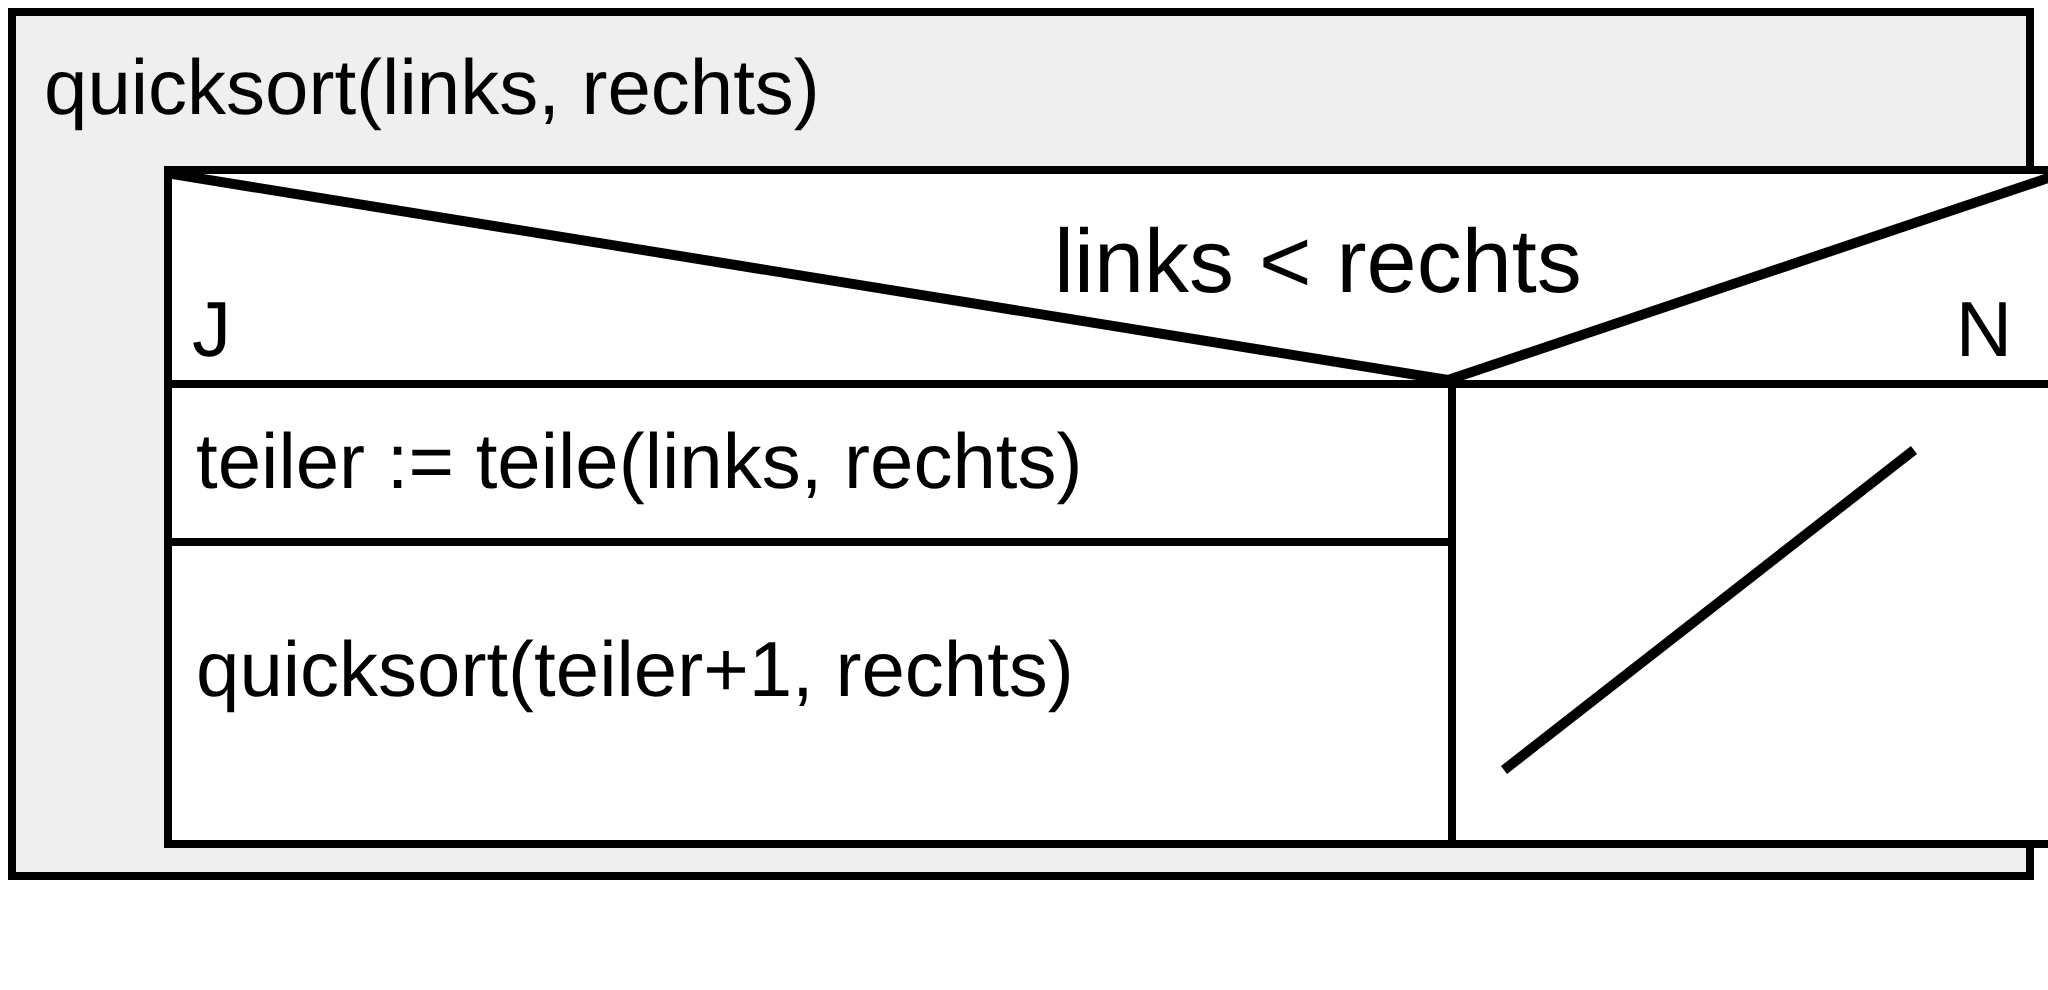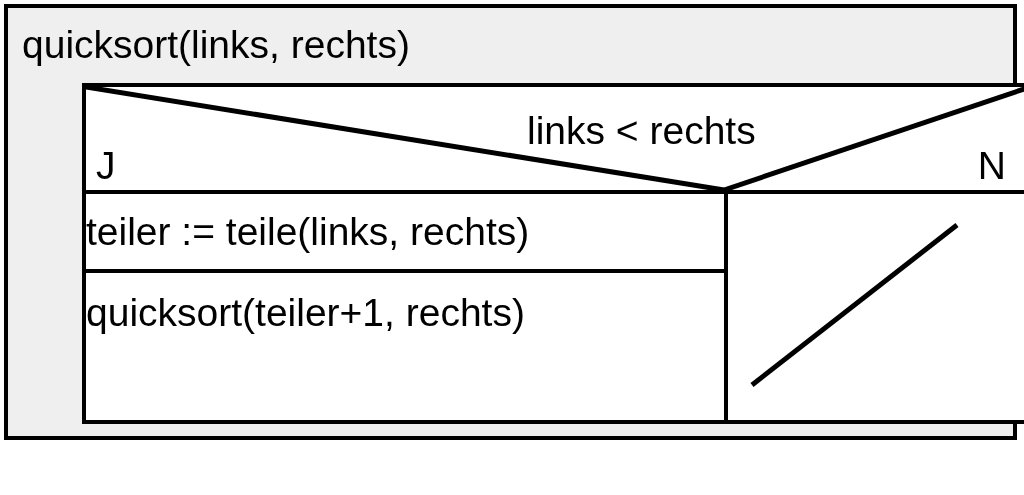--- a/index.html
+++ b/index.html
@@ -70,21 +70,21 @@
   }
   .cond-svg {
     position: absolute;
     left: 0;
     top: 0;
   }
   .cond-text {
     position: absolute;
     left: 441px;
     top: 21px;
-    font-size: 39px;
+    font-size: 45px;
     line-height: 46px;
     color: #000000;
     white-space: nowrap;
   }
   .branch-label {
     position: absolute;
     font-size: 39px;
     line-height: 44px;
     color: #000000;
     white-space: nowrap;
@@ -114,26 +114,28 @@
     position: relative;
     box-sizing: border-box;
   }
 
   .stmt {
     box-sizing: border-box;
     height: 79px;
     border-bottom: 4px solid #000000;
     display: flex;
     align-items: center;
+    padding-left: 12px;
     font-size: 39px;
     color: #000000;
     white-space: nowrap;
   }
   .stmt:last-child {
     border-bottom: none;
+    margin-top: 23px;
   }
 
   .empty-svg {
     position: absolute;
     left: 0;
     top: 0;
   }
 </style>
 </head>
 <body>

